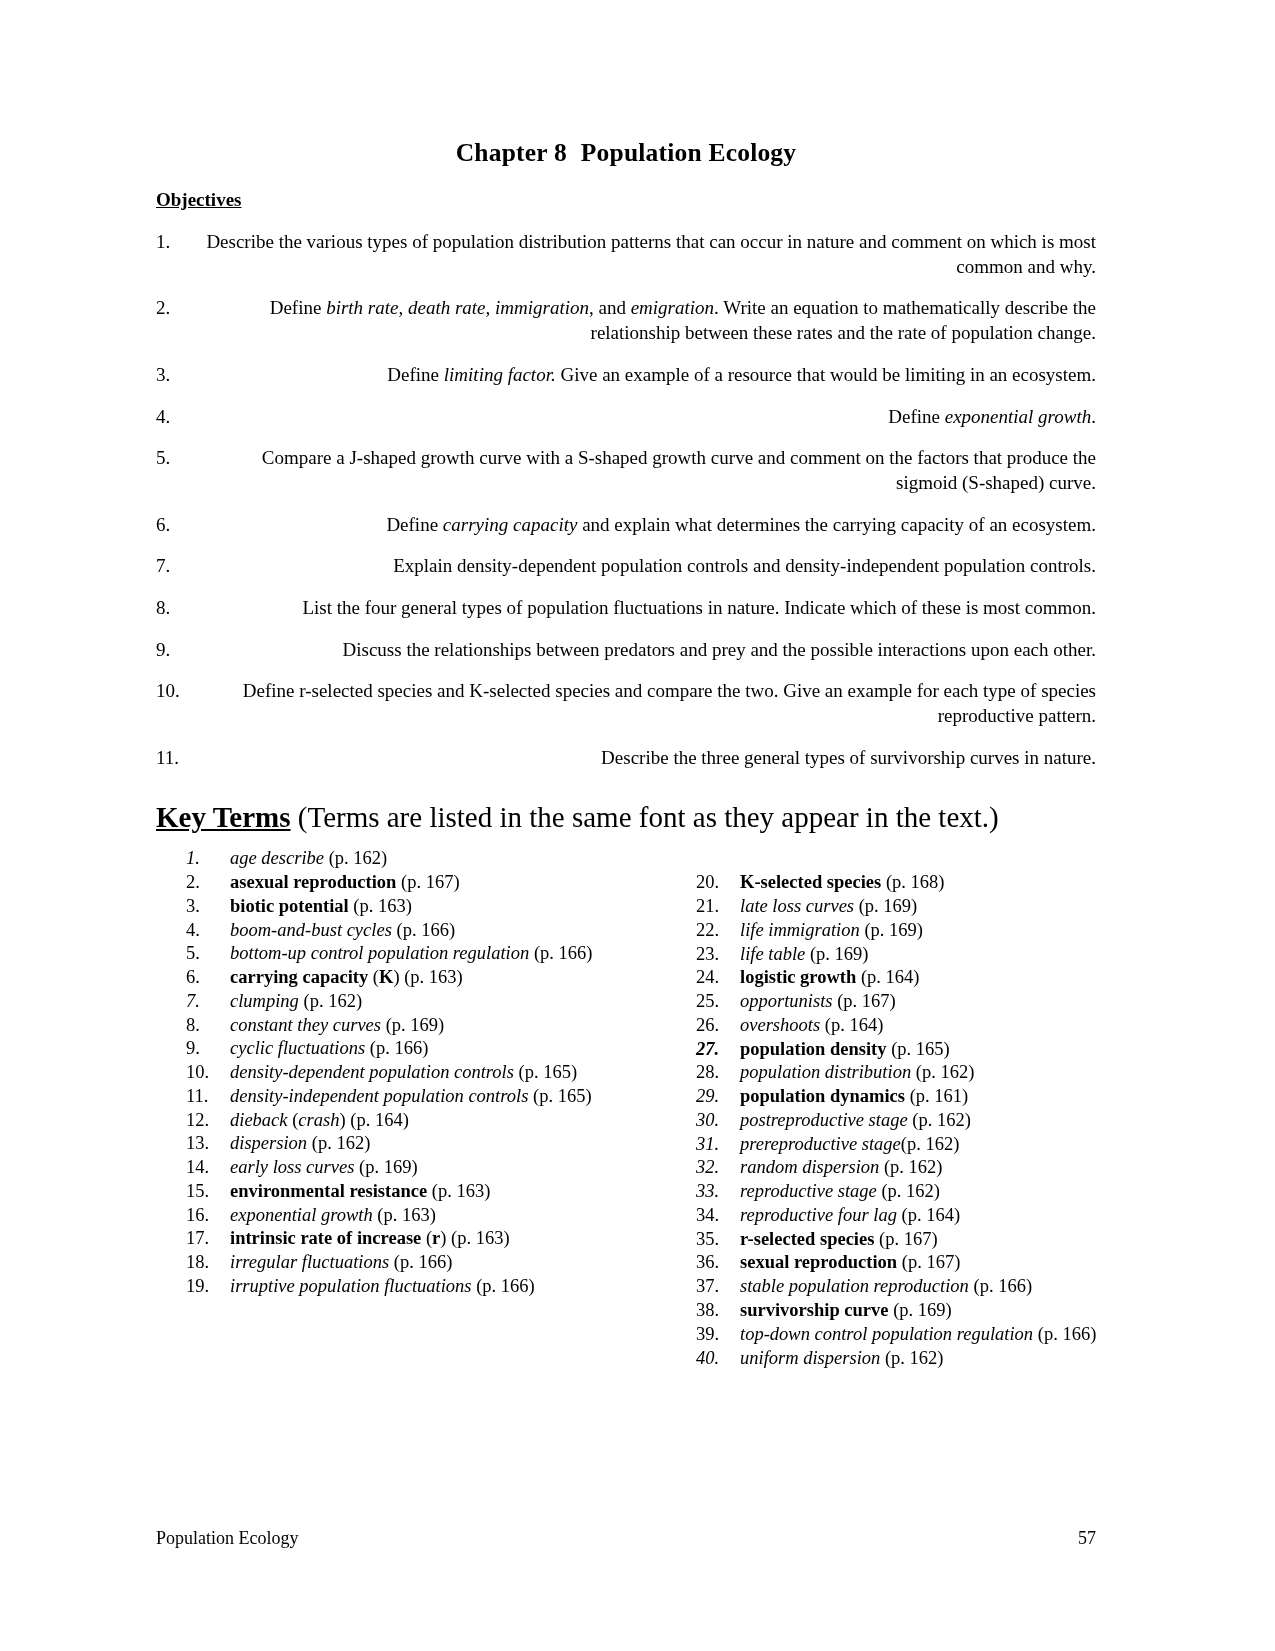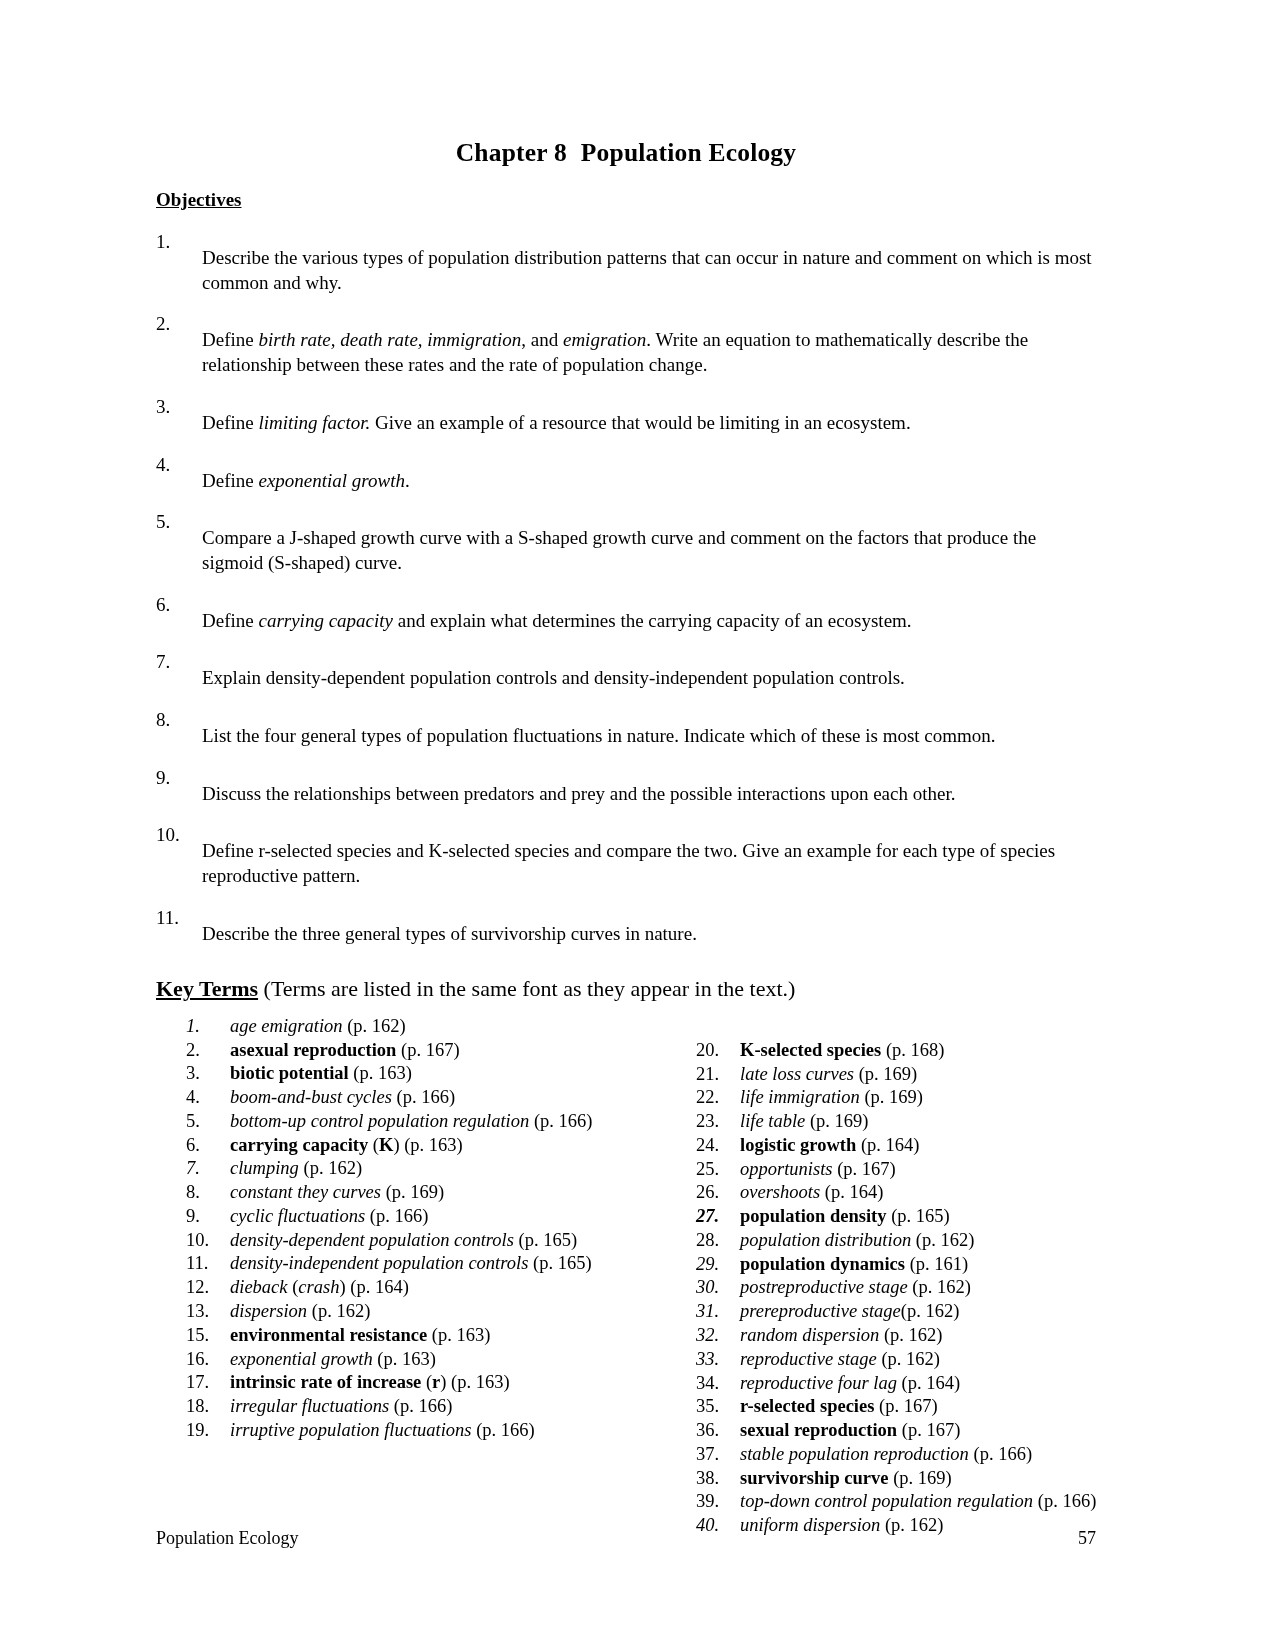--- a/index.html
+++ b/index.html
@@ -62,30 +62,29 @@
     font-size: 19px;
     line-height: 1.30;
     margin-bottom: 17px;
   }
   .obj-num {
     width: 46px;
     flex: 0 0 46px;
   }
   .obj-text {
     flex: 1 1 auto;
-    text-align: left;
-    margin-top: 16px;
+    text-align: right;
   }
   .it { font-style: italic; }
   .bd { font-weight: bold; }
 
   
   .keyterms-head {
     margin: 30px 0 12px 0;
-    font-size: 22px;
+    font-size: 29px;
     line-height: 1.2;
   }
   .keyterms-head .kt-label {
     font-weight: bold;
     text-decoration: underline;
   }
   .keyterms-head .kt-note {
     font-weight: normal;
     text-decoration: none;
   }
@@ -191,21 +190,21 @@
 
     <div class="keyterms-head">
       <span class="kt-label">Key Terms</span>
       <span class="kt-note">(Terms are listed in the same font as they appear in the text.)</span>
     </div>
 
     <div class="terms-wrap">
       <div class="terms-col left" id="terms-left">
           <div class="term-item">
             <span class="term-num it">1.</span>
-            <span class="term-body"><span class="it">age emigration</span><span> (p. 162)</span></span>
+            <span class="term-body"><span class="it">age describe</span><span> (p. 162)</span></span>
           </div>
           <div class="term-item">
             <span class="term-num">2.</span>
             <span class="term-body"><span class="bd">asexual reproduction</span><span> (p. 167)</span></span>
           </div>
           <div class="term-item">
             <span class="term-num">3.</span>
             <span class="term-body"><span class="bd">biotic potential</span><span> (p. 163)</span></span>
           </div>
           <div class="term-item">
@@ -240,20 +239,24 @@
             <span class="term-num">11.</span>
             <span class="term-body"><span class="it">density-independent population controls</span><span> (p. 165)</span></span>
           </div>
           <div class="term-item">
             <span class="term-num">12.</span>
             <span class="term-body"><span class="it">dieback</span><span> (</span><span class="it">crash</span><span>) (p. 164)</span></span>
           </div>
           <div class="term-item">
             <span class="term-num">13.</span>
             <span class="term-body"><span class="it">dispersion</span><span> (p. 162)</span></span>
+          </div>
+          <div class="term-item">
+            <span class="term-num">14.</span>
+            <span class="term-body"><span class="it">early loss curves</span><span> (p. 169)</span></span>
           </div>
           <div class="term-item">
             <span class="term-num">15.</span>
             <span class="term-body"><span class="bd">environmental resistance</span><span> (p. 163)</span></span>
           </div>
           <div class="term-item">
             <span class="term-num">16.</span>
             <span class="term-body"><span class="it">exponential growth</span><span> (p. 163)</span></span>
           </div>
           <div class="term-item">

